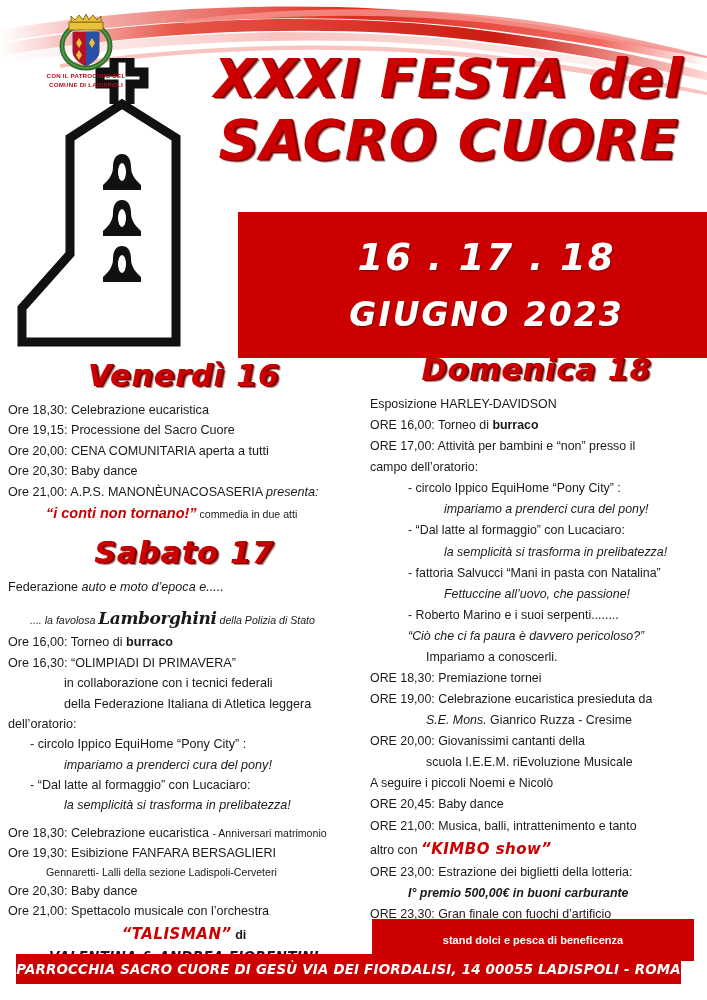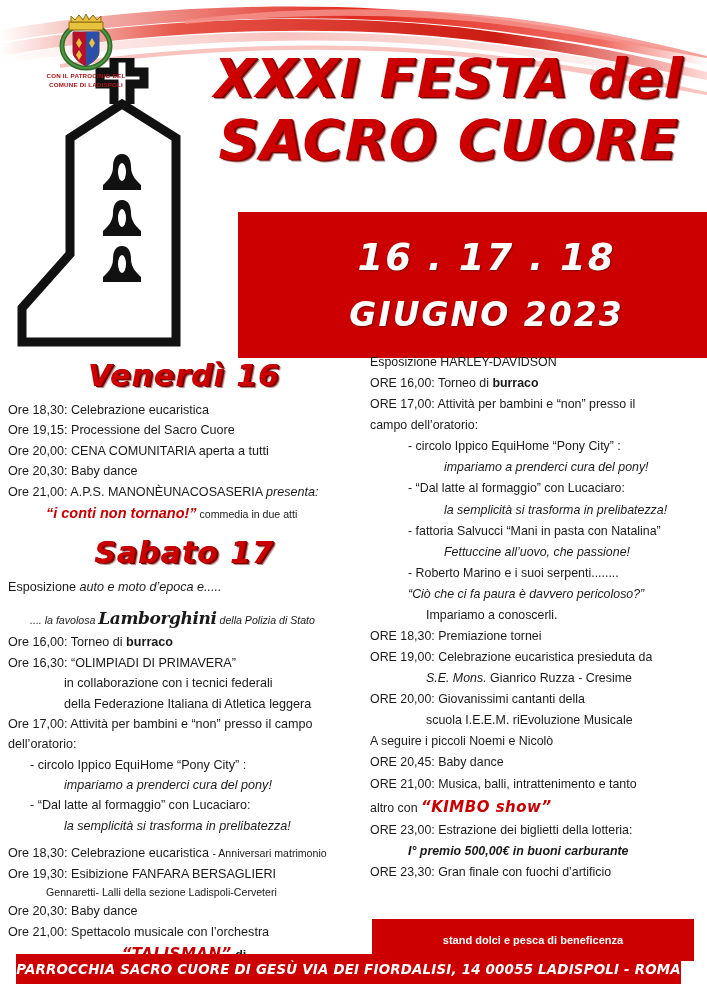--- a/index.html
+++ b/index.html
@@ -300,47 +300,47 @@
 
   <div class="line">Ore 18,30:  Celebrazione eucaristica</div>
   <div class="line">Ore 19,15:  Processione del Sacro Cuore</div>
   <div class="line">Ore 20,00:  CENA COMUNITARIA aperta a tutti</div>
   <div class="line">Ore 20,30:  Baby dance</div>
   <div class="line"><span>Ore 21,00:  A.P.S. MANONÈUNACOSASERIA </span><span class="i">presenta:</span></div>
   <div class="line ind2"><span class="bi red" style="font-size:14.5px">“i conti non tornano!”</span><span class="sm"> commedia in due atti</span></div>
 
   <div class="day-heading" id="heading-sabato">Sabato 17</div>
 
-  <div class="line"><span>Esposizione </span><span class="i">auto e moto d’epoca e.....</span></div>
+  <div class="line"><span>Federazione </span><span class="i">auto e moto d’epoca e.....</span></div>
   <div class="gap"></div>
   <div class="line ind1"><span class="i sm">.... la favolosa </span><span class="script">Lamborghini</span><span class="i sm"> della Polizia di Stato</span></div>
 
   <div class="line"><span>Ore 16,00:   Torneo di </span><span class="b">burraco</span></div>
   <div class="line">Ore 16,30:  “OLIMPIADI DI PRIMAVERA”</div>
   <div class="line ind3">in collaborazione con i tecnici federali</div>
   <div class="line ind3">della Federazione Italiana di Atletica leggera</div>
-  <div class="line">Ore 17,00:  Attività per bambini e “non” presso il campo</div>
   <div class="line">dell’oratorio:</div>
   <div class="line ind1">- circolo Ippico EquiHome “Pony City” :</div>
   <div class="line ind3 i">impariamo a prenderci cura del pony!</div>
   <div class="line ind1">- “Dal latte al formaggio” con Lucaciaro:</div>
   <div class="line ind3 i">la semplicità si trasforma in prelibatezza!</div>
 
   <div class="gap"></div>
   <div class="line"><span>Ore 18,30:  Celebrazione eucaristica </span><span class="sm">- Anniversari matrimonio</span></div>
   <div class="line">Ore 19,30:  Esibizione FANFARA BERSAGLIERI</div>
   <div class="line ind2 sm">Gennaretti- Lalli della sezione Ladispoli-Cerveteri</div>
   <div class="line">Ore 20,30:  Baby dance</div>
   <div class="line">Ore 21,00: Spettacolo musicale con l’orchestra</div>
   <div class="line ctr"><span class="showtitle">“TALISMAN”</span><span class="b"> di</span></div>
   <div class="line ctr"><span class="artists">VALENTINA &amp; ANDREA FIORENTINI</span></div>
 </div>
 
 <div class="column" id="col-right">
 
+  <div class="day-heading">Domenica 18</div>
 
   <div class="line">Esposizione  HARLEY-DAVIDSON</div>
   <div class="line"><span>ORE 16,00: Torneo di </span><span class="b">burraco</span></div>
   <div class="line">ORE 17,00: Attività per bambini e “non” presso il</div>
   <div class="line">campo dell’oratorio:</div>
   <div class="line ind2">- circolo Ippico EquiHome “Pony City” :</div>
   <div class="line ind4 i">impariamo a prenderci cura del pony!</div>
   <div class="line ind2">- “Dal latte al formaggio” con Lucaciaro:</div>
   <div class="line ind4 i">la semplicità si trasforma in prelibatezza!</div>
   <div class="line ind2">- fattoria Salvucci “Mani in pasta con Natalina”</div>

